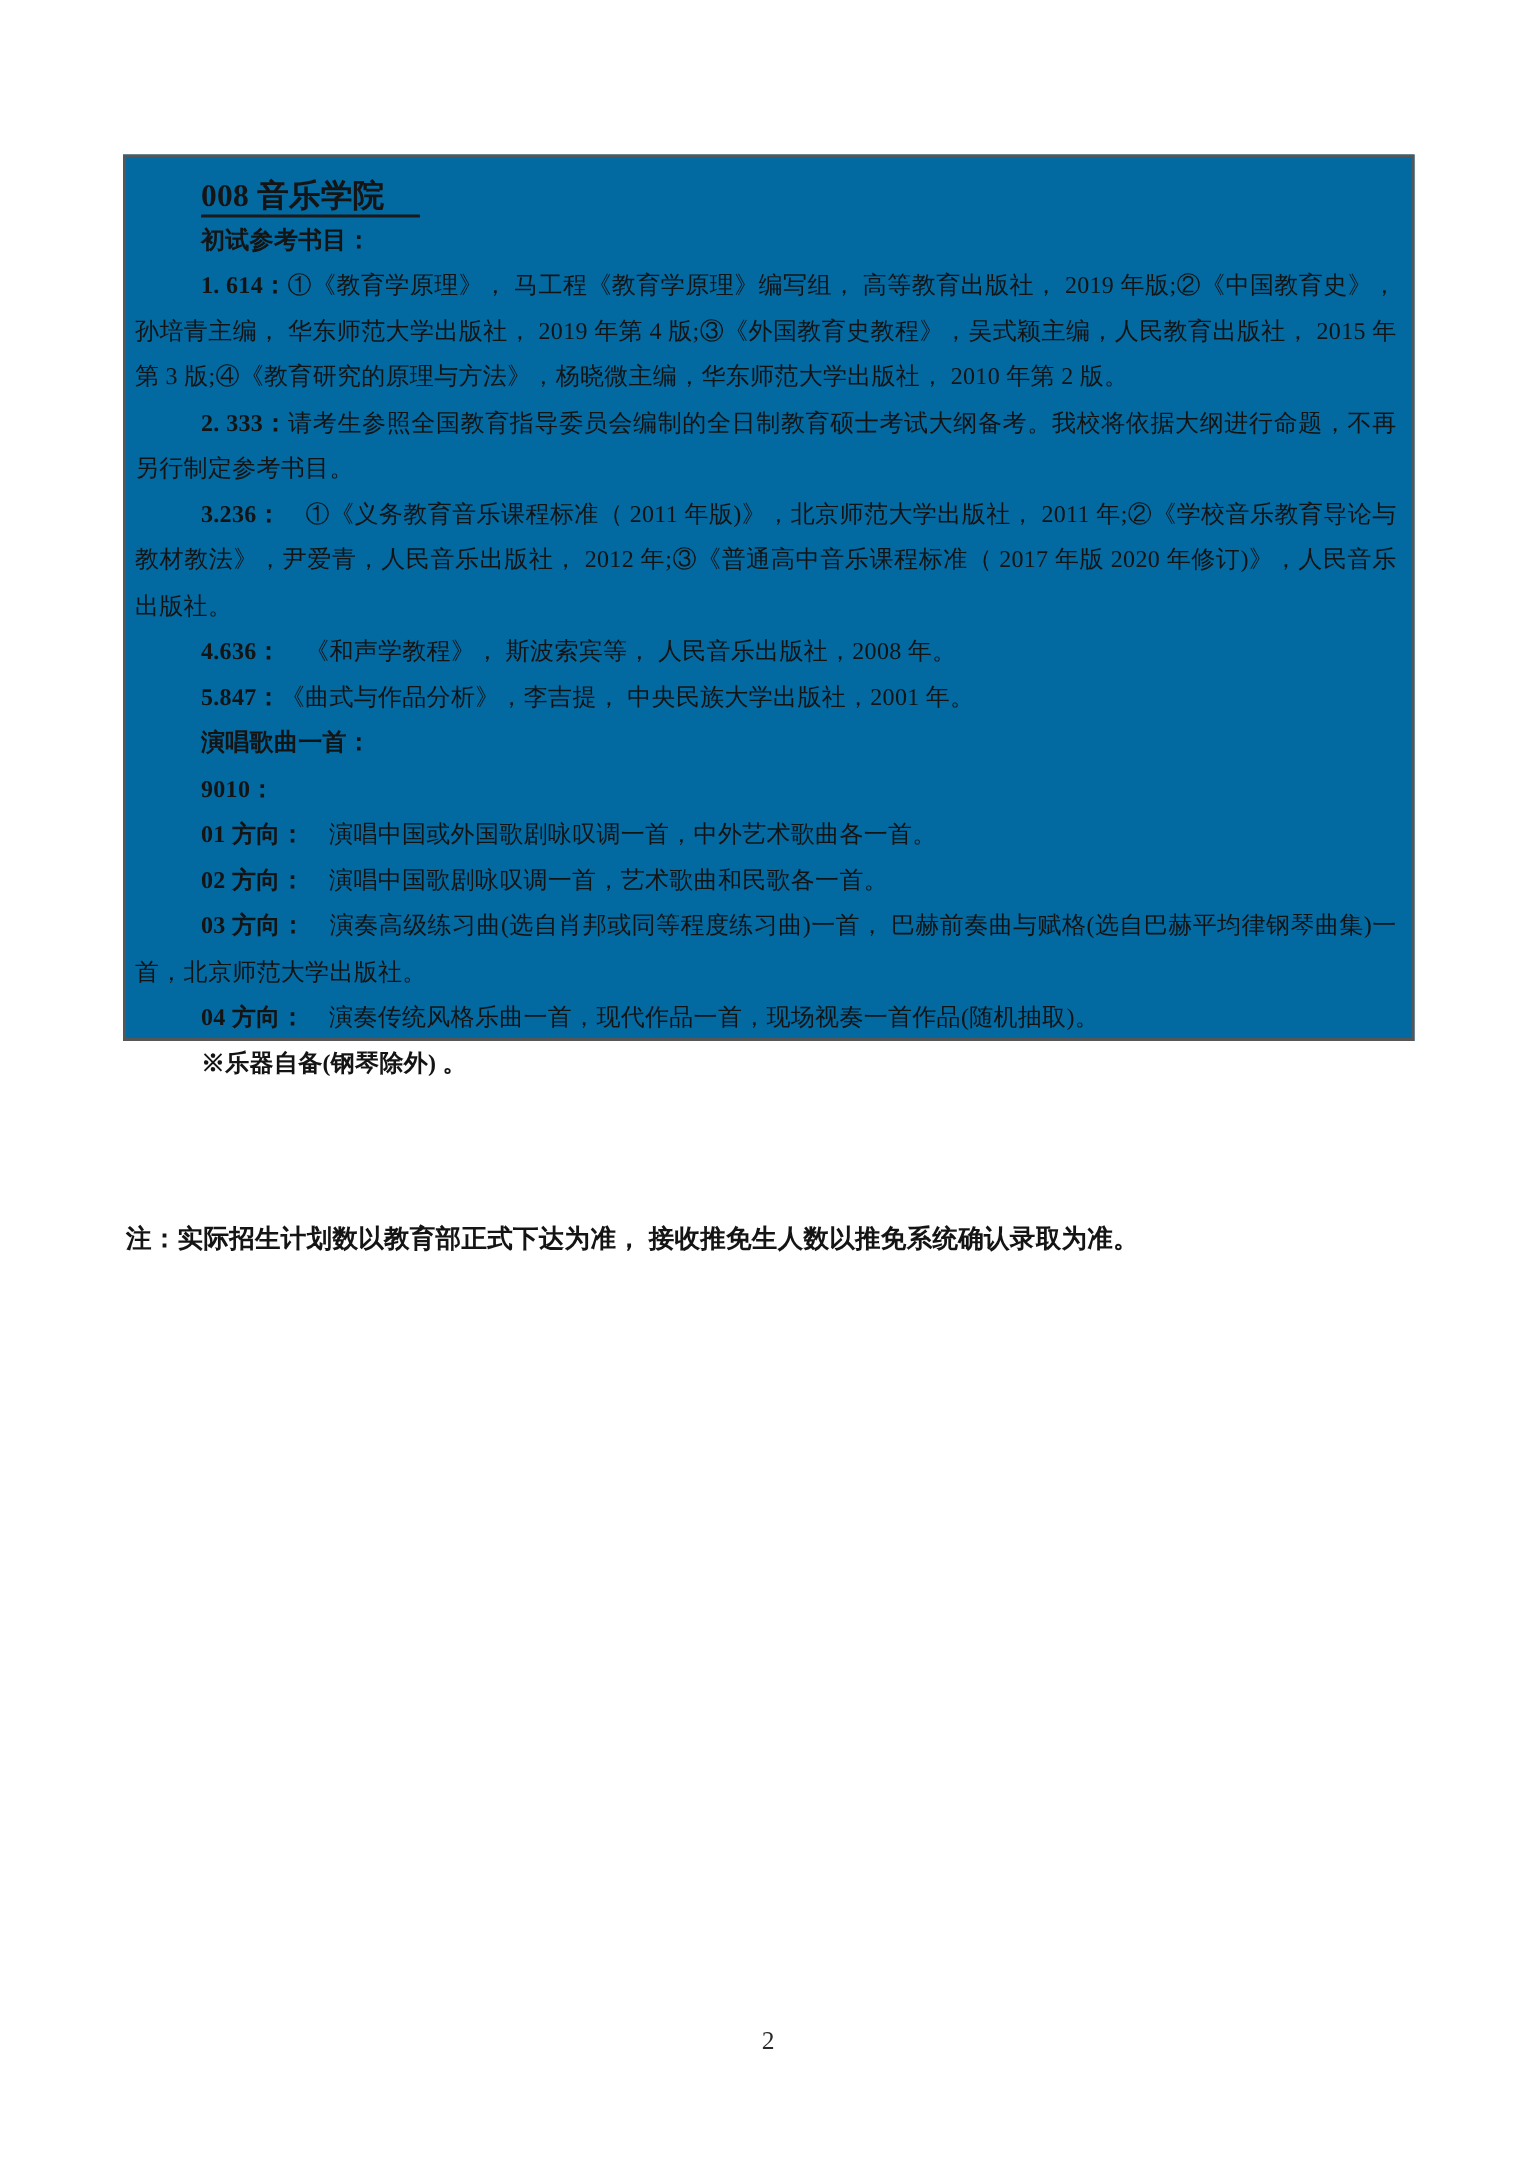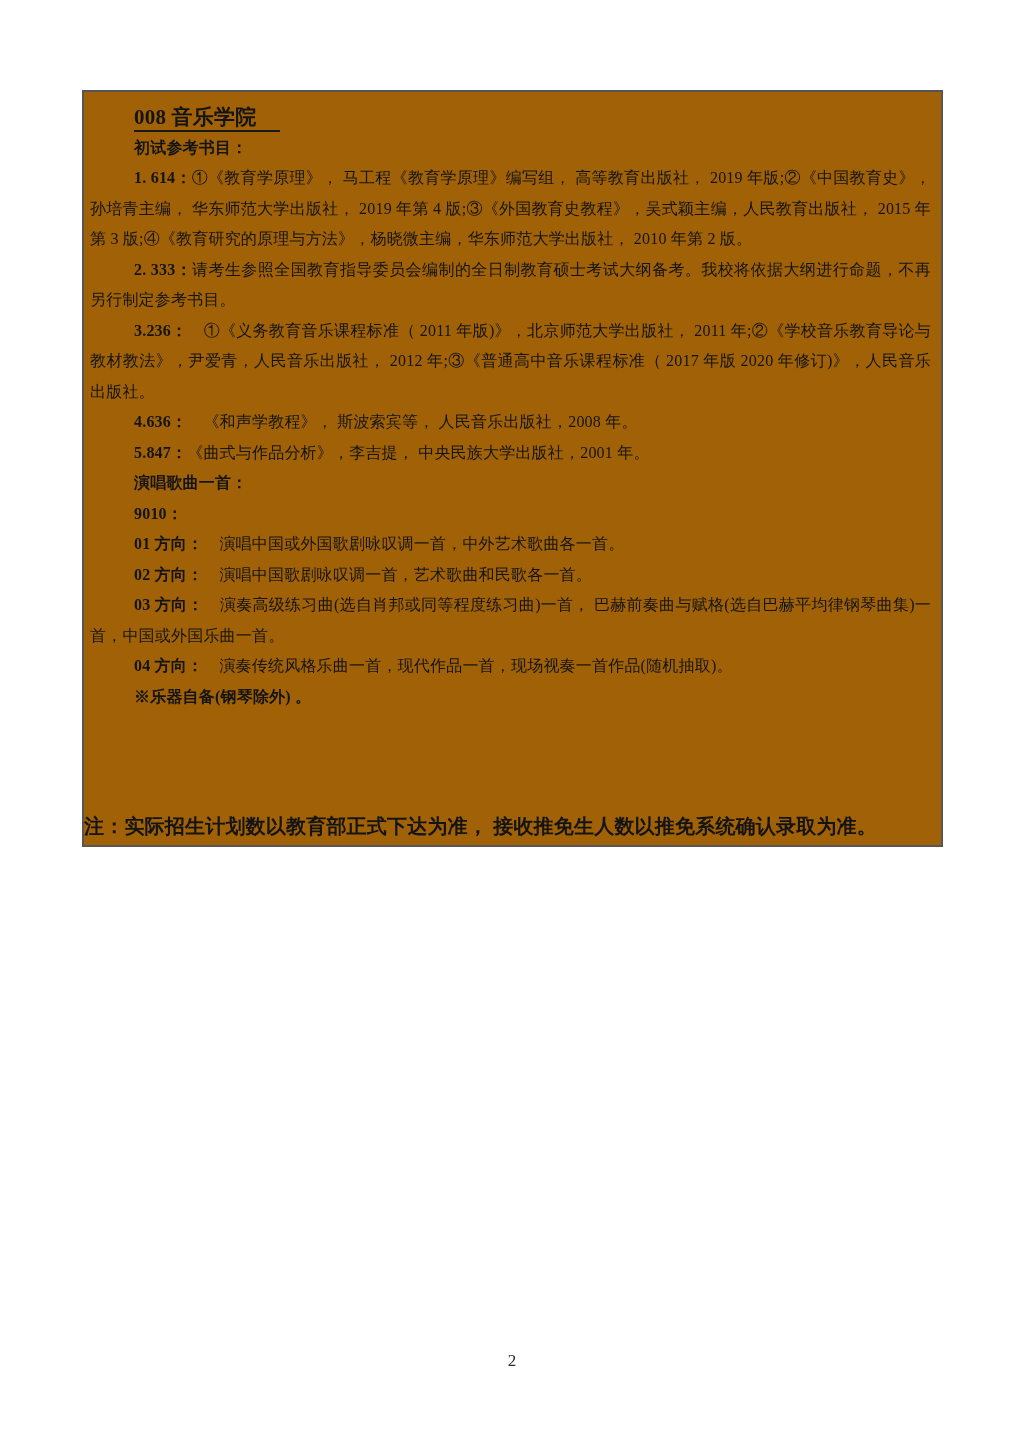--- a/index.html
+++ b/index.html
@@ -11,25 +11,25 @@
   body {
     width: 1024px;
     height: 1448px;
     position: relative;
     font-family: "Liberation Serif", "DejaVu Serif", serif;
     color: #141414;
   }
   .doc-box {
     position: absolute;
     left: 82px;
-    top: 90px;
+    top: 103px;
     width: 861px;
-    height: 757px;
+    height: 591px;
     border: 2px solid #565656;
-    background: #a16207;
+    background: #0369a1;
     padding: 10px 10px 0 6px;
   }
   .para {
     margin: 0;
     font-size: 16px;
     line-height: 30.5px;
     text-align: justify;
     text-indent: 44px;
     letter-spacing: 0.2px;
   }
@@ -42,21 +42,21 @@
   .title-underline {
     border-bottom: 2px solid #1a1a1a;
     padding-right: 24px;
     padding-bottom: 1px;
   }
   .note {
     position: absolute;
     left: 84px;
     top: 813px;
     width: 870px;
-    font-size: 20px;
+    font-size: 17px;
     font-weight: bold;
     line-height: 26px;
     letter-spacing: 0.2px;
   }
   .page-number {
     position: absolute;
     left: 0;
     top: 1351px;
     width: 100%;
     text-align: center;
@@ -84,21 +84,21 @@
   <p class="para"><span class="label">5.847：</span><span>《曲式与作品分析》，李吉提， 中央民族大学出版社，2001 年。</span></p>
 
   <p class="para bold"><span>演唱歌曲一首：</span></p>
 
   <p class="para bold"><span>9010：</span></p>
 
   <p class="para"><span class="label">01 方向：</span><span>　演唱中国或外国歌剧咏叹调一首，中外艺术歌曲各一首。</span></p>
 
   <p class="para"><span class="label">02 方向：</span><span>　演唱中国歌剧咏叹调一首，艺术歌曲和民歌各一首。</span></p>
 
-  <p class="para"><span class="label">03 方向：</span><span>　演奏高级练习曲(选自肖邦或同等程度练习曲)一首， 巴赫前奏曲与赋格(选自巴赫平均律钢琴曲集)一首，中国或外国乐曲一首。</span></p>
+  <p class="para"><span class="label">03 方向：</span><span>　演奏高级练习曲(选自肖邦或同等程度练习曲)一首， 巴赫前奏曲与赋格(选自巴赫平均律钢琴曲集)一首，北京师范大学出版社。</span></p>
 
   <p class="para"><span class="label">04 方向：</span><span>　演奏传统风格乐曲一首，现代作品一首，现场视奏一首作品(随机抽取)。</span></p>
 
 
 
   <p class="para bold"><span>※乐器自备(钢琴除外) 。</span></p>
 
 </div>
 
 <div class="note">注：实际招生计划数以教育部正式下达为准， 接收推免生人数以推免系统确认录取为准。</div>

